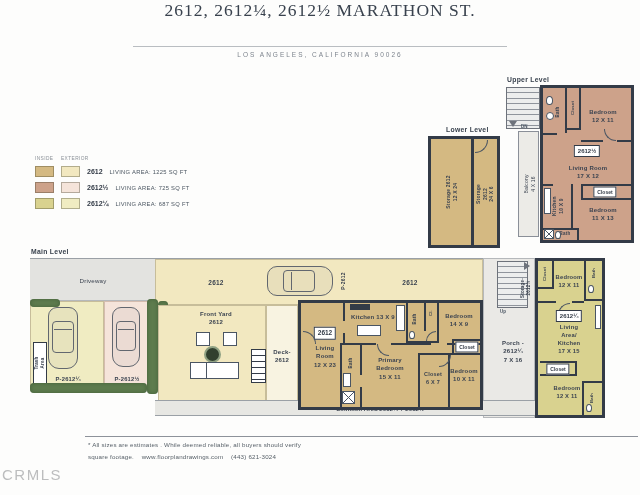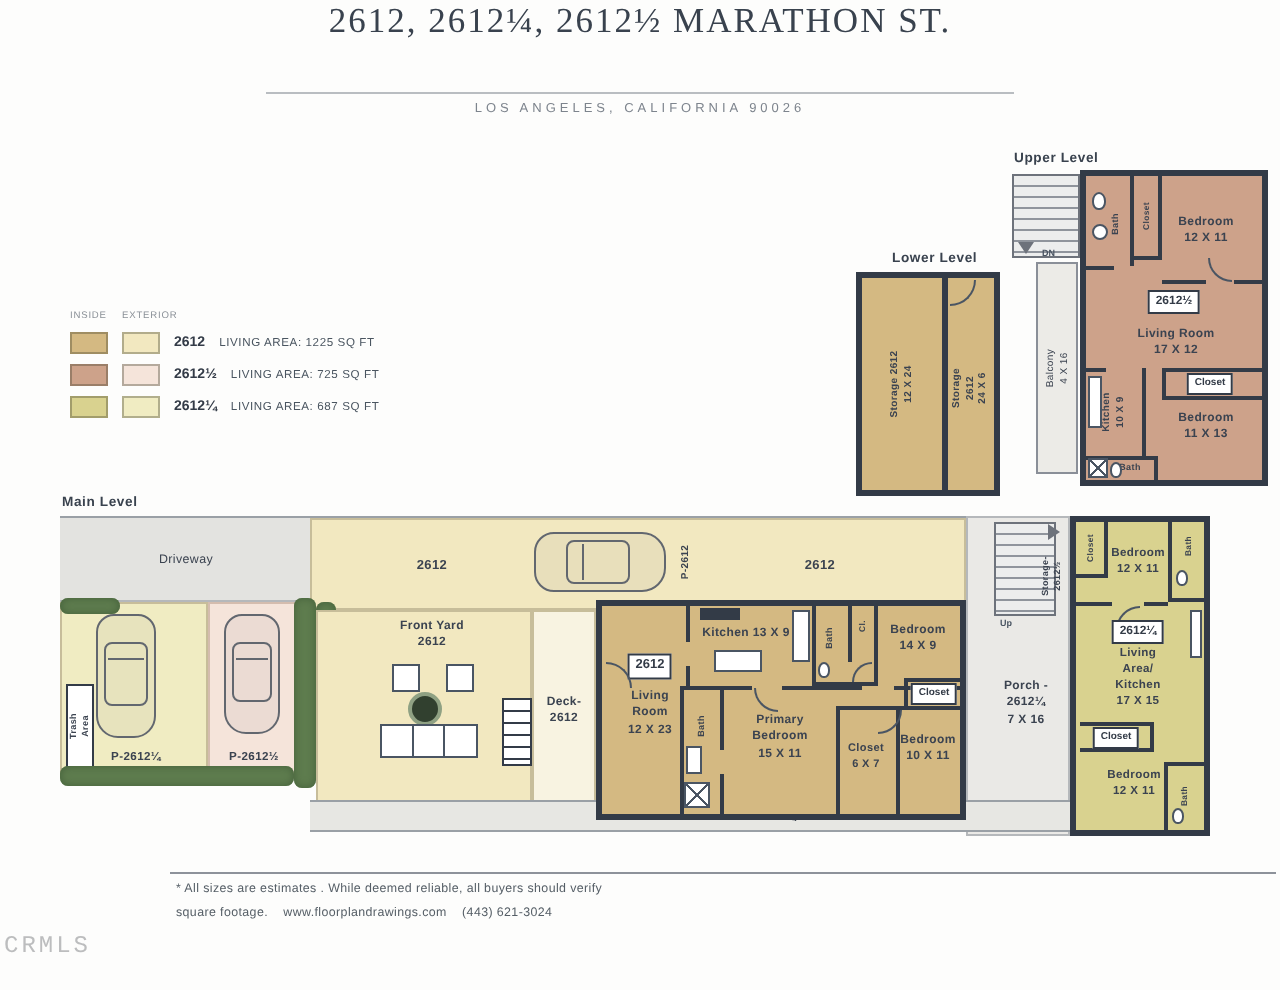--- a/index.html
+++ b/index.html
@@ -285,16 +285,16 @@
   </div>
 
   <div class="abs" style="left:155px;top:400px;width:450px;height:16px;background:#e7e7e3;z-index:1;
        border-top:1px solid #9aa0a6;border-bottom:1px solid #9aa0a6;">
     <div class="lbl s58" style="left:225px;top:8px;font-weight:bold;">Common Area 2612¼ + 2612½</div>
   </div>
 
   <div class="abs" style="left:85px;top:436px;width:553px;height:1px;background:#8d929a;"></div>
   <div class="abs" style="left:88px;top:441px;font-size:6.2px;color:#555e66;letter-spacing:.2px;">* All sizes are estimates . While deemed reliable, all buyers should verify</div>
   <div class="abs" style="left:88px;top:453px;font-size:6.2px;color:#555e66;letter-spacing:.2px;white-space:pre;">square footage.    www.floorplandrawings.com    (443) 621-3024</div>
-  <div class="abs" style="left:2px;top:466px;font-family:Liberation Mono, monospace;font-size:12px;color:#bcbdbe;
+  <div class="abs" style="left:2px;top:466px;font-family:Liberation Sans, sans-serif;font-size:15px;color:#bcbdbe;
        letter-spacing:1.5px;">CRMLS</div>
 
 </div>
 
 </body></html>

